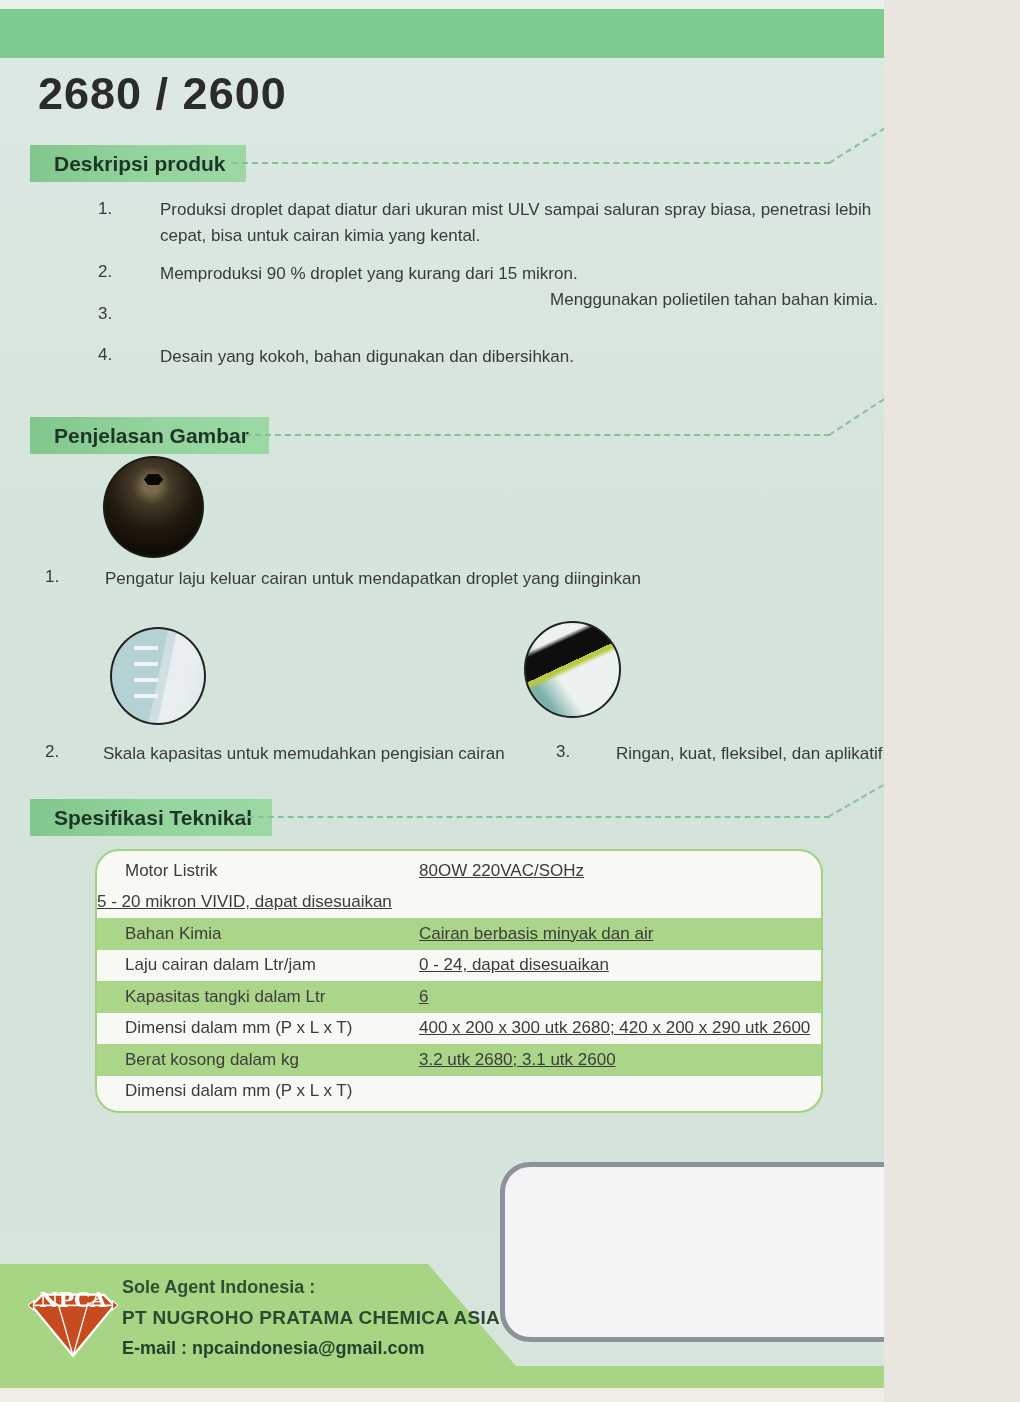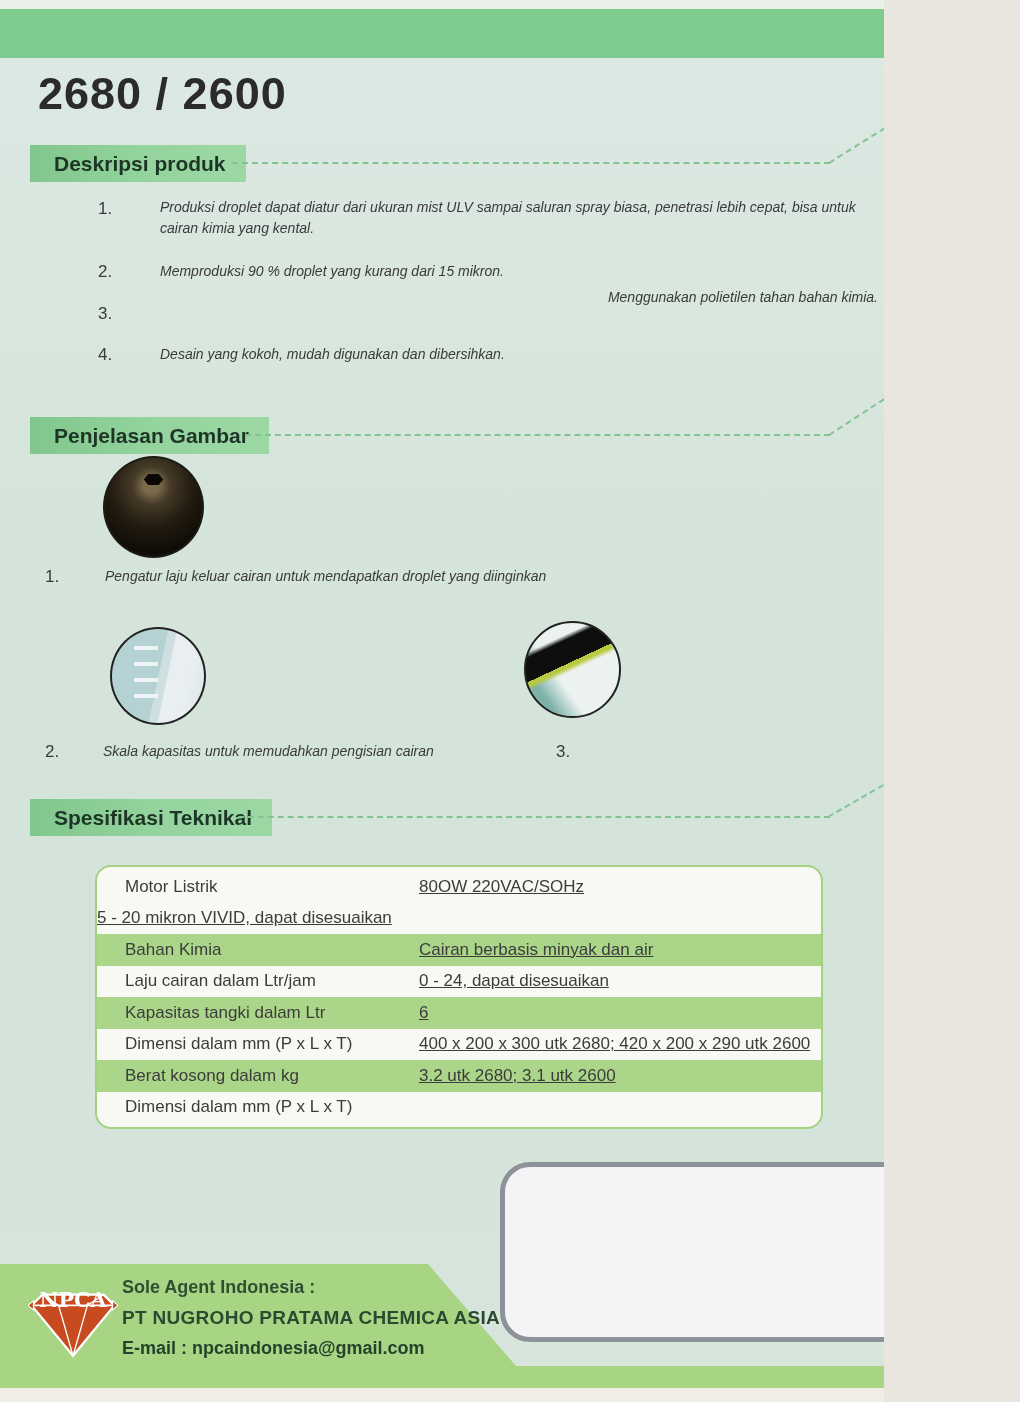--- a/index.html
+++ b/index.html
@@ -24,42 +24,41 @@
     padding:0 20px 0 24px; font-size:21px; font-weight:700; color:#1d3527;
     background:linear-gradient(90deg,#81c78c 0%, #95d49e 55%, #9cd8a4 100%); }
   .band.b1 { top:145px; }
   .band.b2 { top:417px; }
   .band.b3 { top:799px; }
 
   .dash { position:absolute; border-top:2px dashed #83c391; height:0; }
   .dash.diag { transform-origin:left center; }
 
   .num { position:absolute; font-size:17px; color:#3a3a3a; }
-  .txt { position:absolute; font-size:14px; color:#3a3a3a; line-height:1.5;font-style:italic; }
+  .txt { position:absolute; font-size:17px; color:#3a3a3a; line-height:1.5; }
 
   .photo { position:absolute; border-radius:50%; border:2px solid #1b1b15; }
   .photo.p1 { left:103px; top:456px; width:101px; height:102px;
     background:radial-gradient(circle at 48% 28%, #7a6b4d 0 9%, #453a27 22%, #221b10 48%, #0f0c06 78%, #2a2417 100%); }
   .photo.p1::after { content:""; position:absolute; left:40%; top:16%; width:20%; height:12%;
     background:#0a0805; clip-path:polygon(25% 0,75% 0,100% 50%,75% 100%,25% 100%,0 50%); }
   .photo.p2 { left:110px; top:627px; width:96px; height:98px; border-color:#222;
     background:linear-gradient(102deg,#b4d1d3 0 50%, #cfdfe1 51% 58%, #e9eff1 59% 78%, #dbe5e7 100%); }
   .photo.p2::after { content:""; position:absolute; left:24%; top:18%; width:26%; height:60%;
     background:repeating-linear-gradient(180deg, rgba(255,255,255,.75) 0 4px, transparent 4px 16px); }
   .photo.p3 { left:524px; top:621px; width:97px; height:97px; border-color:#222;
     background:
       linear-gradient(155deg, transparent 22%, #0e0e0e 26% 44%, #b9ca42 44% 47%, transparent 51%),
       linear-gradient(55deg, #7db2aa 0 20%, rgba(125,178,170,0) 38%),
       #ecf2f0; }
 
   .specs {
     position:absolute; left:95px; top:849px; width:728px;
-    background:#f8f8f5; border:2px solid #a2d181; border-radius:16px; overflow:hidden;
+    background:#f8f8f5; border:2px solid #a2d181; border-radius:24px; overflow:hidden;
     padding:4px 0;
-    margin-top:16px;
   }
   .srow { display:flex; align-items:center; height:31.5px; font-size:17px; color:#3c3c3c; }
   .srow.green { background:#abd689; }
   .srow .lbl { padding-left:28px; width:322px; flex:none; }
   .srow .val { flex:1; padding-right:10px; white-space:nowrap;text-decoration:underline; }
 
   .note-box { position:absolute; left:500px; top:1162px; width:438px; height:180px;
     background:#f4f3f6; border:5px solid #8d9298; border-radius:30px; }
 
   .footer-slab { position:absolute; left:0; top:1264px; width:535px; height:124px;
@@ -87,35 +86,36 @@
   <div class="dash" style="left:232px; top:162px; width:598px;"></div>
   <div class="dash diag" style="left:829px; top:162px; width:126px; transform:rotate(-32deg);"></div>
 
   <div class="num" style="left:98px; top:199px;">1.</div>
   <div class="txt" style="left:160px; top:197px; width:715px;">Produksi droplet dapat diatur dari ukuran mist ULV sampai saluran spray biasa, penetrasi lebih cepat, bisa untuk cairan kimia yang kental.</div>
   <div class="num" style="left:98px; top:262px;">2.</div>
   <div class="txt" style="left:160px; top:261px; width:715px;">Memproduksi 90 % droplet yang kurang dari 15 mikron.</div>
   <div class="num" style="left:98px; top:304px;">3.</div>
   <div class="txt" style="left:163px; top:287px; width:715px;text-align:right;">Menggunakan polietilen tahan bahan kimia.</div>
   <div class="num" style="left:98px; top:345px;">4.</div>
-  <div class="txt" style="left:160px; top:344px; width:715px;">Desain yang kokoh, mudah digunakan dan dibersihkan.</div>
+  <div class="txt" style="left:160px; top:344px; width:715px;">Desain yang kokoh, bahan digunakan dan dibersihkan.</div>
 
   <div class="band b2">Penjelasan Gambar</div>
   <div class="dash" style="left:245px; top:434px; width:585px;"></div>
   <div class="dash diag" style="left:829px; top:434px; width:126px; transform:rotate(-33deg);"></div>
 
   <div class="photo p1"></div>
   <div class="num" style="left:45px; top:567px;">1.</div>
   <div class="txt" style="left:105px; top:566px; width:720px;">Pengatur laju keluar cairan untuk mendapatkan droplet yang diinginkan</div>
 
   <div class="photo p2"></div>
   <div class="photo p3"></div>
   <div class="num" style="left:45px; top:742px;">2.</div>
   <div class="txt" style="left:103px; top:741px; width:430px;">Skala kapasitas untuk memudahkan pengisian cairan</div>
   <div class="num" style="left:556px; top:742px;">3.</div>
+  <div class="txt" style="left:616px; top:741px; width:330px;">Ringan, kuat, fleksibel, dan aplikatif</div>
 
   <div class="band b3">Spesifikasi Teknikal</div>
   <div class="dash" style="left:238px; top:816px; width:592px;"></div>
   <div class="dash diag" style="left:828px; top:816px; width:122px; transform:rotate(-30deg);"></div>
 
   <div class="specs">
     <div class="srow">
         <span class="lbl">Motor Listrik</span>
         <span class="val">80OW 220VAC/SOHz</span>
       </div>

